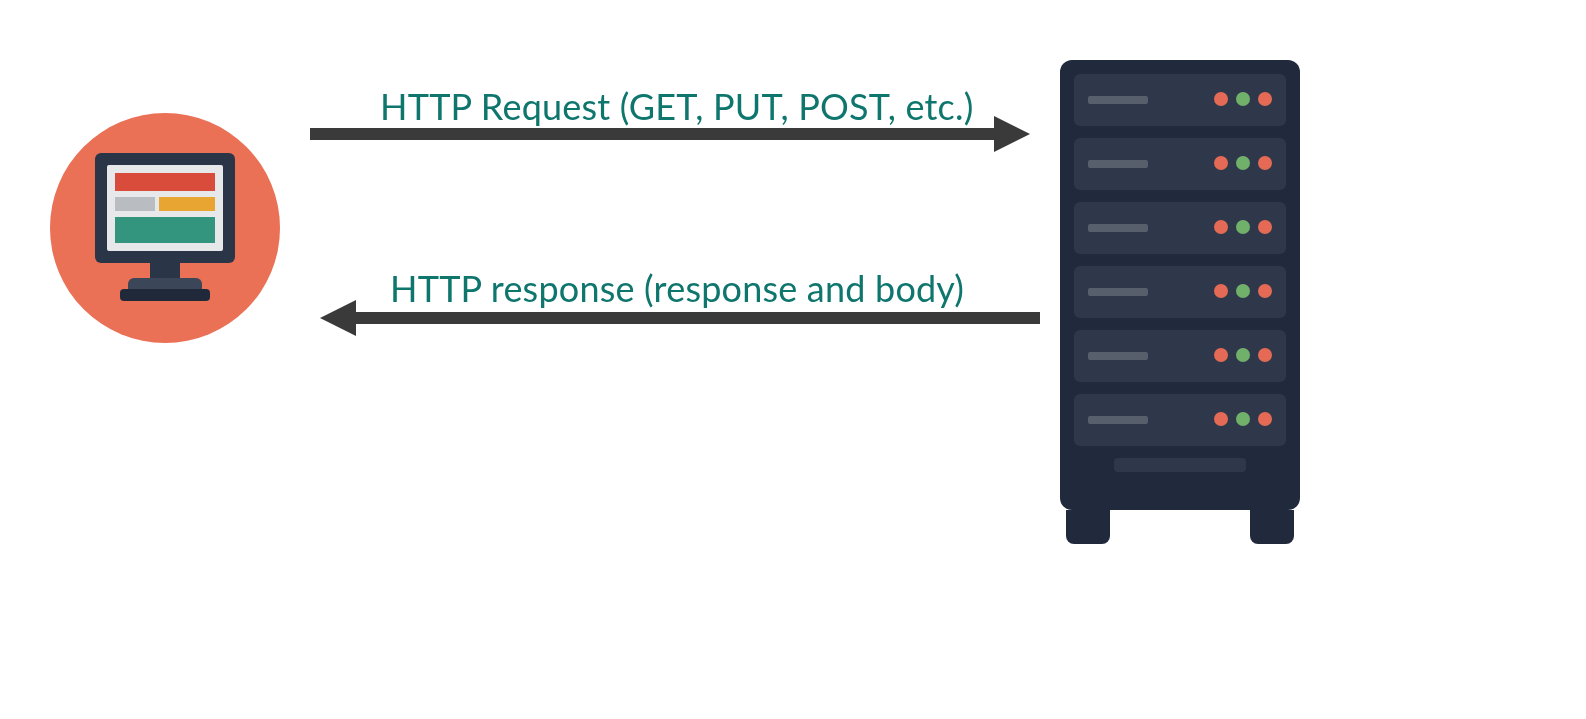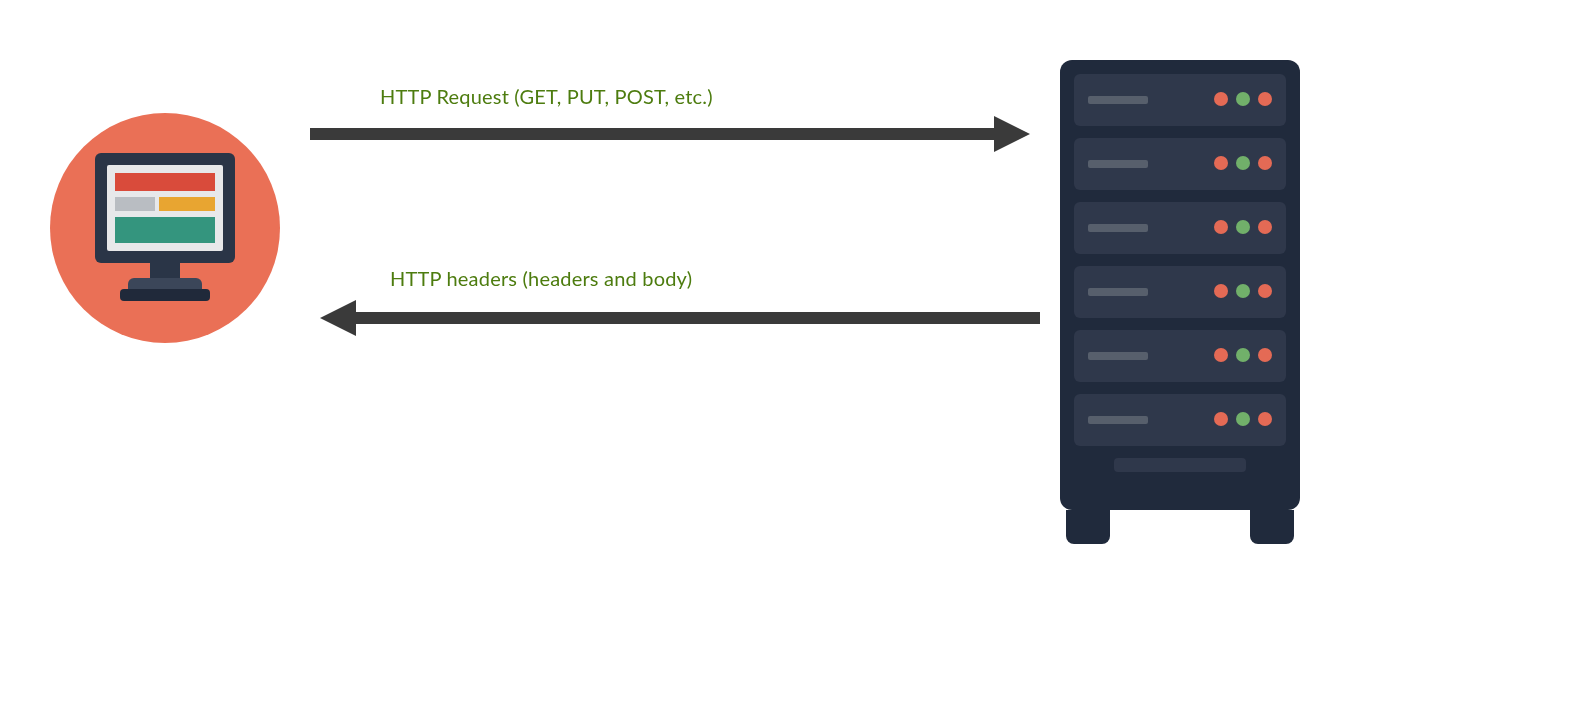--- a/index.html
+++ b/index.html
@@ -202,23 +202,23 @@
   }
   .arrow-res-head {
     left: 320px;
     top: 300px;
     border-right: 36px solid #3a3a3a;
   }
 
   
   .label {
     position: absolute;
-    font-size: 20px;
+    font-size: 36px;
     letter-spacing: 0.2px;
-    color: #4d7c0f;
+    color: #0f766e;
     white-space: nowrap;
   }
   .label-req  { left: 380px; top:  84px; }
   .label-res1 { left: 390px; top: 266px; }
   .label-res2 { left: 390px; top: 342px; }
 </style>
 </head>
 <body>
 
 <div class="stage">
@@ -235,21 +235,21 @@
     </div>
     <div class="monitor-neck"></div>
     <div class="monitor-base-top"></div>
     <div class="monitor-base-bottom"></div>
   </div>
 
   <div class="label label-req">HTTP Request (GET,  PUT, POST, etc.)</div>
   <div class="arrow arrow-req"></div>
   <div class="arrow-head arrow-req-head"></div>
 
-  <div class="label label-res1">HTTP headers (headers and body)</div>
+  <div class="label label-res1">HTTP response (response and body)</div>
   <div class="arrow arrow-res"></div>
   <div class="arrow-head arrow-res-head"></div>
 
   <div class="server">
 
     <div class="rack">
         <div class="leds">
           <div class="led r"></div>
           <div class="led g"></div>
           <div class="led r"></div>

